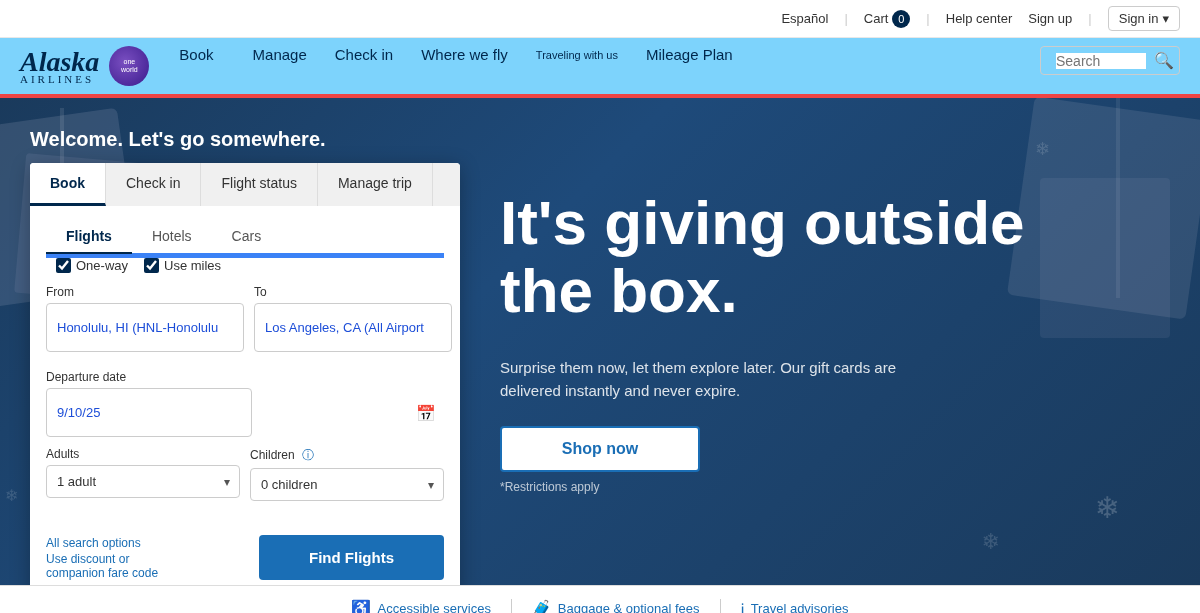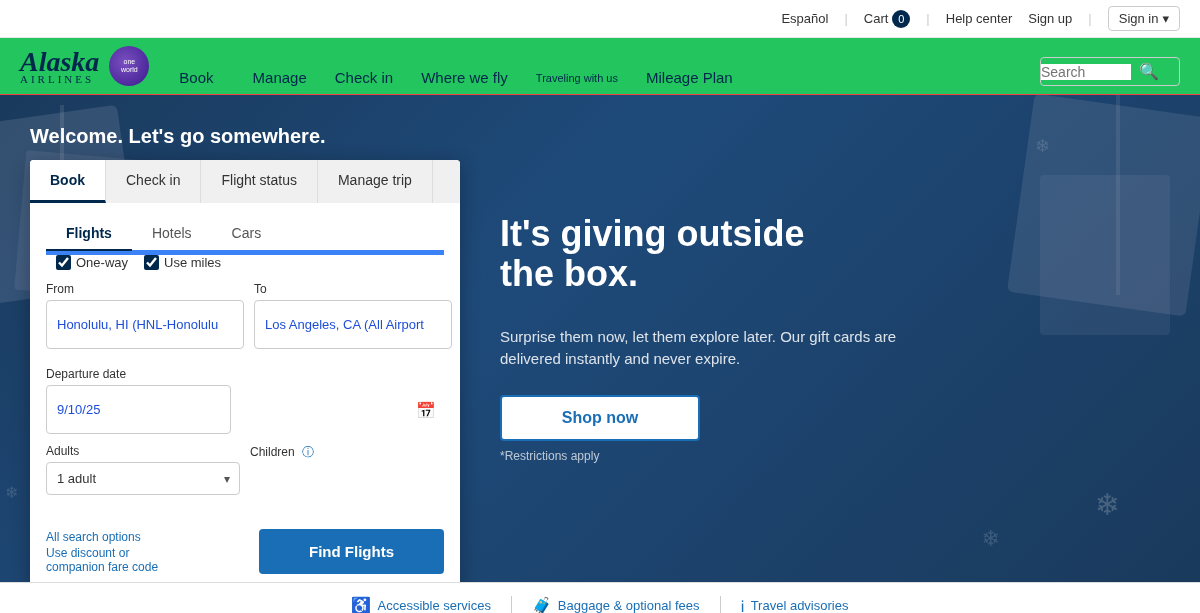--- a/index.html
+++ b/index.html
@@ -27,23 +27,23 @@
       align-items: center; justify-content: center; font-size: 11px;
     }
     .divider-v { color: #ccc; }
     .sign-in-btn {
       display: flex; align-items: center; gap: 4px; cursor: pointer;
       border: 1px solid #ccc; padding: 4px 10px; border-radius: 4px;
     }
 
     
     .main-nav {
-      display: flex; align-items: flex-end;
-      padding: 8px 20px; background: #22c55e;
-      border-bottom: 1px solid #ef4444;
+      display: flex; align-items: flex-start;
+      padding: 8px 20px; background: #7dd3fc;
+      border-bottom: 4px solid #ef4444;
       gap: 0;
     }
     .logo-area { display: flex; align-items: center; gap: 10px; margin-right: 30px; }
     .alaska-logo {
       font-family: Georgia, serif; font-style: italic; font-weight: bold;
       font-size: 22px; color: #00274c; line-height: 1;
     }
     .alaska-logo .airlines { font-size: 11px; letter-spacing: 3px; display: block; font-style: normal; font-weight: normal; margin-top: -2px; }
     .oneworld-badge {
       width: 40px; height: 40px; border-radius: 50%;
@@ -52,21 +52,21 @@
       font-size: 6px; color: #fff; text-align: center; line-height: 1.1;
     }
     .nav-links { display: flex; align-items: center; gap: 28px; flex: 1; }
     .nav-links a {
       color: #00274c; text-decoration: none; font-size: 15px; font-weight: 500;
       cursor: pointer;
     }
     .search-box {
       display: flex; align-items: center;
       border: 1px solid #ccc; border-radius: 4px;
-      padding: 4px 0; gap: 8px; width: 140px;
+      padding: 4px 15px; gap: 8px; width: 140px;
     }
     .search-box input {
       border: none; outline: none; font-size: 14px; width: 90px; color: #555;
     }
     .search-icon-btn { cursor: pointer; color: #333; font-size: 16px; }
 
     
     .hero {
       position: relative;
       background: #1a3a5c;
@@ -165,21 +165,21 @@
       cursor: pointer; width: 100%; margin-top: 10px;
     }
 
     
     .hero-right {
       position: relative; z-index: 5;
       flex: 1; display: flex; flex-direction: column;
       justify-content: center; padding: 0 40px;
     }
     .hero-headline {
-      color: #fff; font-size: 36px; font-weight: 700;
+      color: #fff; font-size: 62px; font-weight: 700;
       line-height: 1.1; margin-bottom: 32px;
     }
     .hero-subtext {
       color: rgba(255,255,255,0.85); font-size: 15px; margin-bottom: 24px;
       line-height: 1.5; max-width: 400px;
     }
     .shop-now-btn {
       background: #fff; color: #1a6eb5; border: 2px solid #1a6eb5;
       border-radius: 4px; padding: 12px 32px; font-size: 16px; font-weight: 600;
       cursor: pointer; display: inline-block; width: 200px; text-align: center;
@@ -301,41 +301,48 @@
           </div>
           <div class="form-group">
             <label class="form-label">To</label>
             <input type="text" class="form-input" value="Los Angeles, CA (All Airport" style="">
           </div>
         </div>
 
         <div class="form-group" style="margin-bottom:10px;">
           <label class="form-label">Departure date</label>
           <div class="date-input-wrapper">
-            <input type="text" class="form-input" style="width: 185px;" value="9/10/25">
+            <input type="text" class="form-input" style="width: 206px;" value="9/10/25">
             <span class="calendar-icon">📅</span>
           </div>
         </div>
 
         <div class="form-row">
           <div class="form-group">
             <label class="form-label">Adults</label>
             <div class="select-wrapper">
               <select class="form-select">
                 <option>1 adult</option>
                 <option>2 adults</option>
                 <option>3 adults</option>
               </select>
             </div>
           </div>
           <div class="form-group">
             <label class="form-label">
               <span>Children</span>
               <span style="color:#1a6eb5;margin-left:4px;">ⓘ</span>
             </label>
+            <div class="select-wrapper">
+              <select class="form-select">
+                <option>0 children</option>
+                <option>1 child</option>
+                <option>2 children</option>
+              </select>
+            </div>
           </div>
         </div>
 
         <div style="display:flex;align-items:flex-end;justify-content:space-between;margin-top:8px;">
           <div class="bottom-links">
             <a>All search options</a>
             <a>
               <span>Use discount or</span><br>
               <span>companion fare code</span>
             </a>

